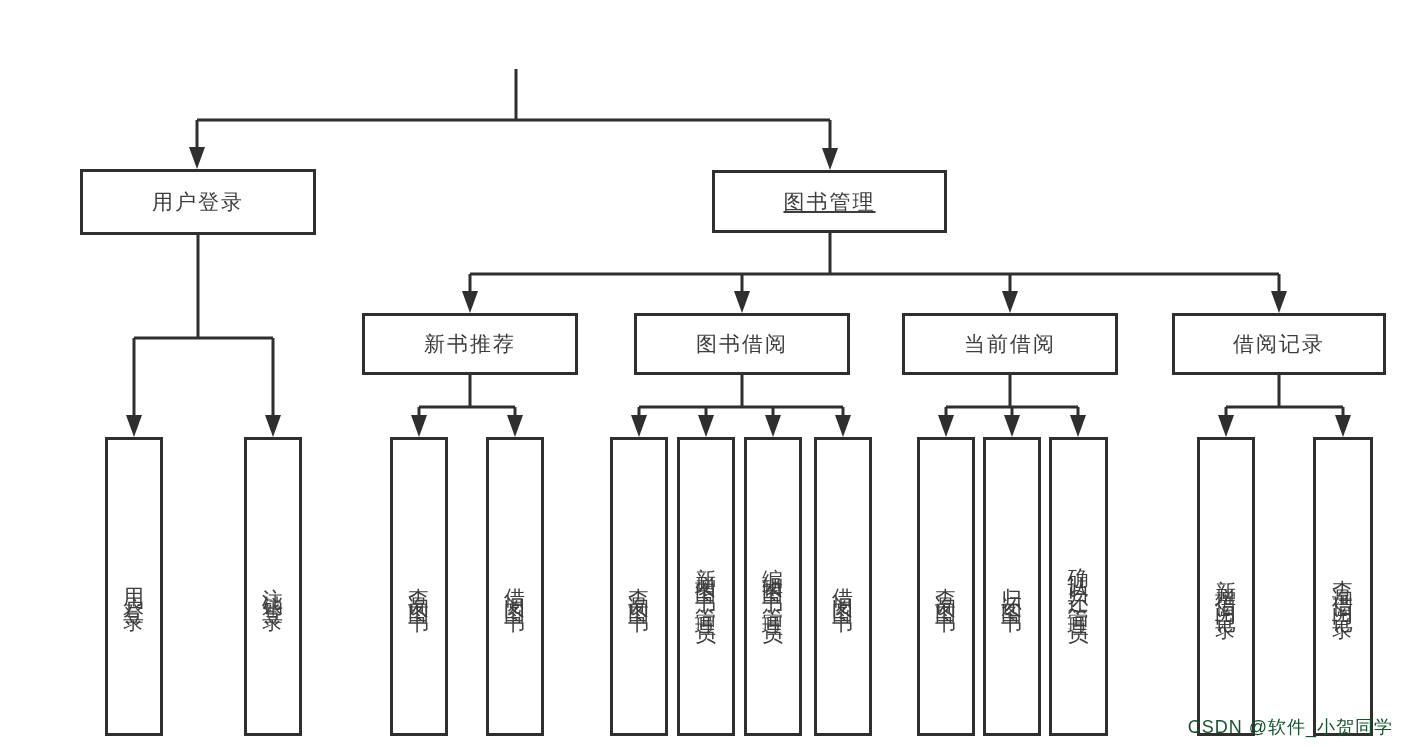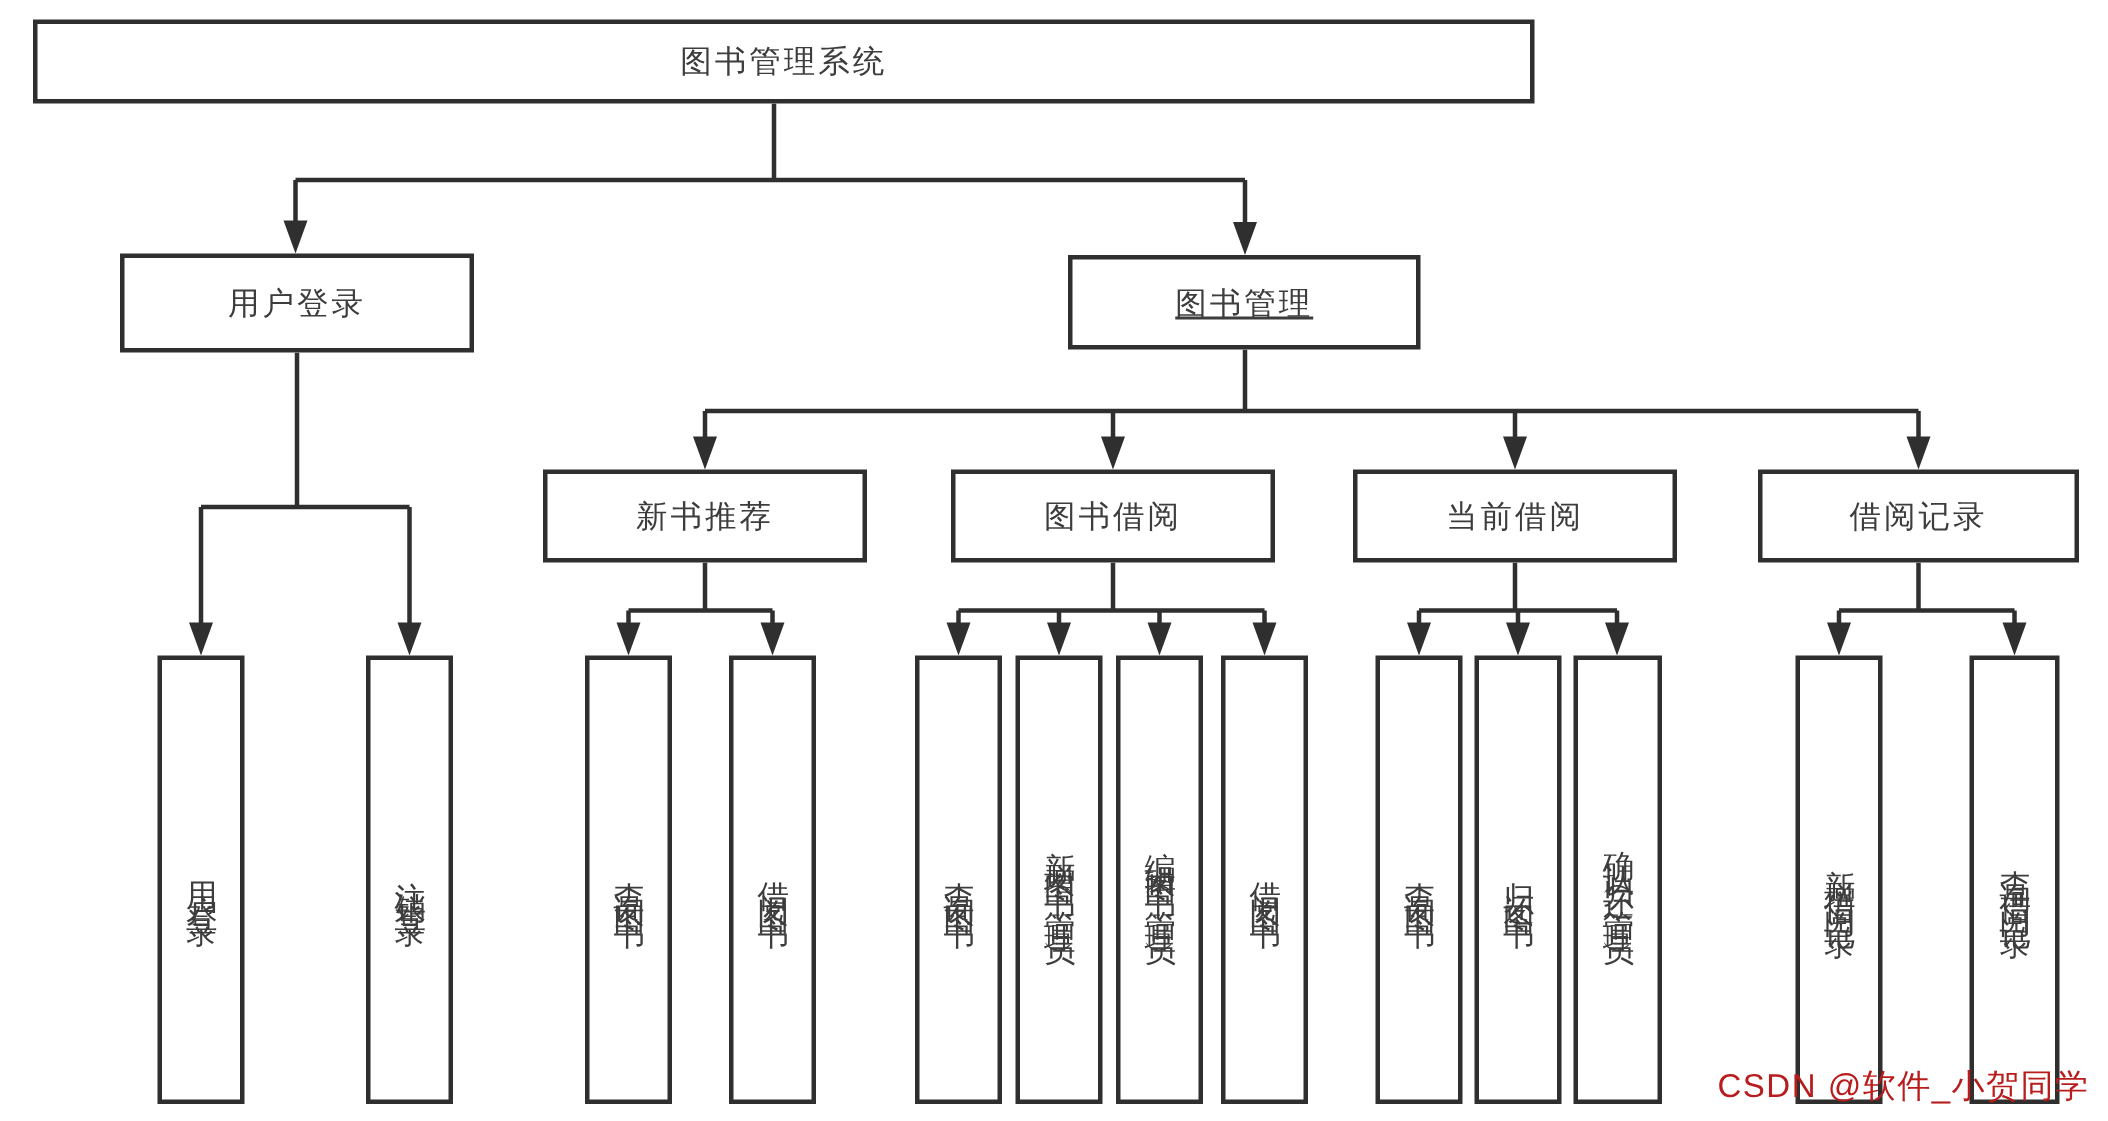--- a/index.html
+++ b/index.html
@@ -36,23 +36,23 @@
     writing-mode: vertical-rl;
     text-orientation: mixed;
     font-size: 21px;
     letter-spacing: 8px;
     line-height: 1;
   }
   .watermark {
     position: absolute;
     right: 12px;
     bottom: 8px;
-    font-size: 22px;
+    font-size: 18px;
     letter-spacing: 1px;
-    color: #b91c1c;
+    color: #14532d;
     white-space: nowrap;
   }
 </style>
 </head>
 <body>
 
 <div class="canvas">
 
   <svg class="wires" viewBox="0 0 1405 747" xmlns="http://www.w3.org/2000/svg">
     <g stroke="#2f2f2f" stroke-width="3" fill="none">
@@ -87,23 +87,20 @@
       <polygon points="765,415 781,415 773,437"></polygon>
       <polygon points="835,415 851,415 843,437"></polygon>
       <polygon points="938,415 954,415 946,437"></polygon>
       <polygon points="1004,415 1020,415 1012,437"></polygon>
       <polygon points="1070,415 1086,415 1078,437"></polygon>
       <polygon points="1218,415 1234,415 1226,437"></polygon>
       <polygon points="1335,415 1351,415 1343,437"></polygon>
     </g>
   </svg>
 
-  <div class="node h" style="left:22px; top:13px; width:1001px; height:56px;">
-    <span>图书管理系统</span>
-  </div>
 
   <div class="node h" style="left:80px; top:169px; width:236px; height:66px;">
     <span>用户登录</span>
   </div>
   <div class="node h" style="left:712px; top:170px; width:235px; height:63px;text-decoration:underline;">
     <span>图书管理</span>
   </div>
 
   <div class="node h" style="left:362px; top:313px; width:216px; height:62px;">
     <span>新书推荐</span>

